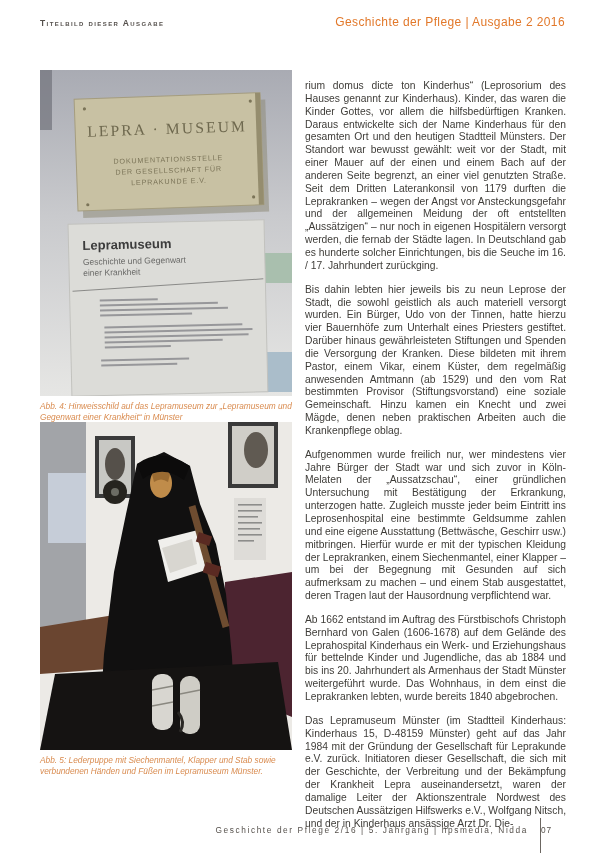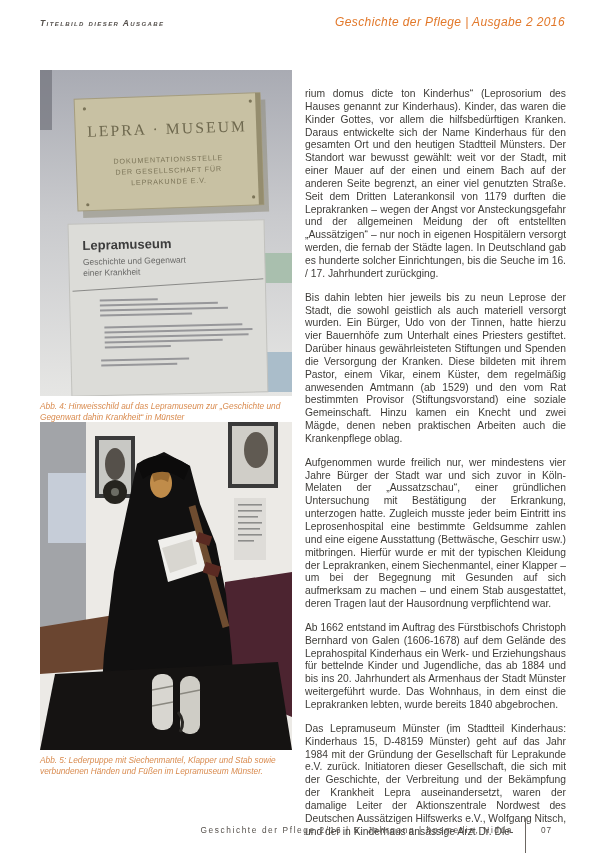--- a/index.html
+++ b/index.html
@@ -3,44 +3,44 @@
 <meta charset="utf-8">
 <style>
   * { margin:0; padding:0; box-sizing:border-box; }
   html,body { background:#ffffff; }
   .page {
     position:relative; width:607px; height:853px; background:#ffffff;
     font-family:"Liberation Sans", sans-serif; overflow:hidden;
   }
   
   .hdr { position:absolute; top:15px; left:40px; right:42px; display:flex;
-         justify-content:space-between; align-items:baseline;font-style:italic; }
+         justify-content:space-between; align-items:baseline; }
   .hdr-left { font-size:8.5px; letter-spacing:1.4px; color:#55504c;
               font-variant:small-caps; font-weight:bold; }
   .hdr-right { font-size:12px; letter-spacing:0.4px; color:#E2782A; }
 
   
   .left-col { position:absolute; left:40px; top:70px; width:252px; }
   .photo { width:252px; display:block; }
   .caption { margin-top:5px; font-size:8.3px; line-height:10.6px;
              font-style:italic; color:#D98B4F; }
   .fig5 { }
 
-  .right-col { position:absolute; left:305px; top:88px; width:261px; }
+  .right-col { position:absolute; left:305px; top:80px; width:261px; }
   .right-col p { font-size:10.3px; line-height:12.85px; text-align:justify;
                  color:#3E3C38; margin:0 0 11px 0; }
 
   
   .ftr { position:absolute; left:0; right:0; top:818px; height:35px;
          display:flex; justify-content:flex-end; padding-right:40px; }
   .ftr-line { font-size:8.3px; letter-spacing:1.6px; color:#55504b;
               padding-top:7px; }
   .ftr-div { width:1px; background:#6b6661; height:35px; margin-left:12px; }
   .ftr-num { font-size:8.3px; letter-spacing:1px; color:#55504b;
-             padding-top:7px; margin-left:15px; width:26px; }
+             padding-top:7px; width:26px; }
   svg { display:block; }
 </style>
 </head>
 <body>
 
 <div class="page">
 
   <div class="hdr">
     <span class="hdr-left">Titelbild dieser Ausgabe</span>
     <span class="hdr-right">Geschichte der Pflege | Ausgabe 2 2016</span>
@@ -92,21 +92,21 @@
             <rect x="64" y="255" width="138" height="2"></rect>
             <rect x="64" y="260" width="148" height="2"></rect>
             <rect x="64" y="265" width="144" height="2"></rect>
             <rect x="64" y="270" width="118" height="2"></rect>
             <rect x="64" y="275" width="66" height="2"></rect>
             <rect x="60" y="288" width="88" height="2"></rect>
             <rect x="60" y="293" width="76" height="2"></rect>
           </g>
         </g>
       </svg>
-      <figcaption class="caption">Abb. 4: Hinweisschild auf das Lepramuseum zur „Geschichte und Gegenwart dahin Krankheit“ in Münster</figcaption>
+      <figcaption class="caption">Abb. 4: Hinweisschild auf das Lepramuseum zur „Lepramuseum und Gegenwart einer Krankheit“ in Münster</figcaption>
     </figure>
 
     <figure class="fig5">
       <svg class="photo" width="252" height="328" viewBox="0 0 252 328">
         <rect x="0" y="0" width="252" height="328" fill="#eceae6"></rect>
         <rect x="0" y="0" width="46" height="240" fill="#a2a4a8"></rect>
         <rect x="8" y="51" width="38" height="70" fill="#c6cdd8"></rect>
 
         <g>
           <rect x="55" y="14" width="40" height="62" fill="#3a3a3a"></rect>

